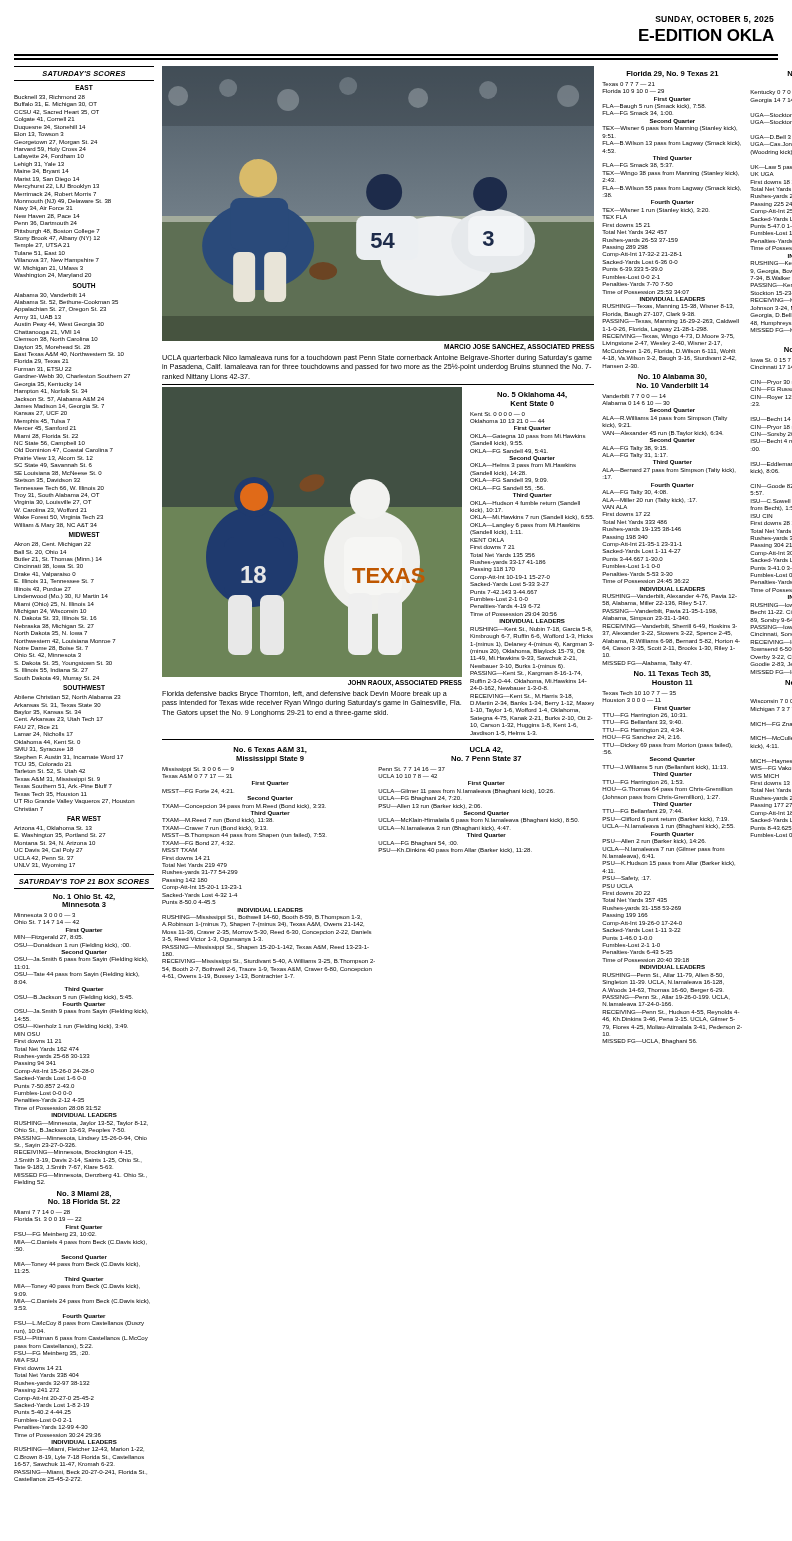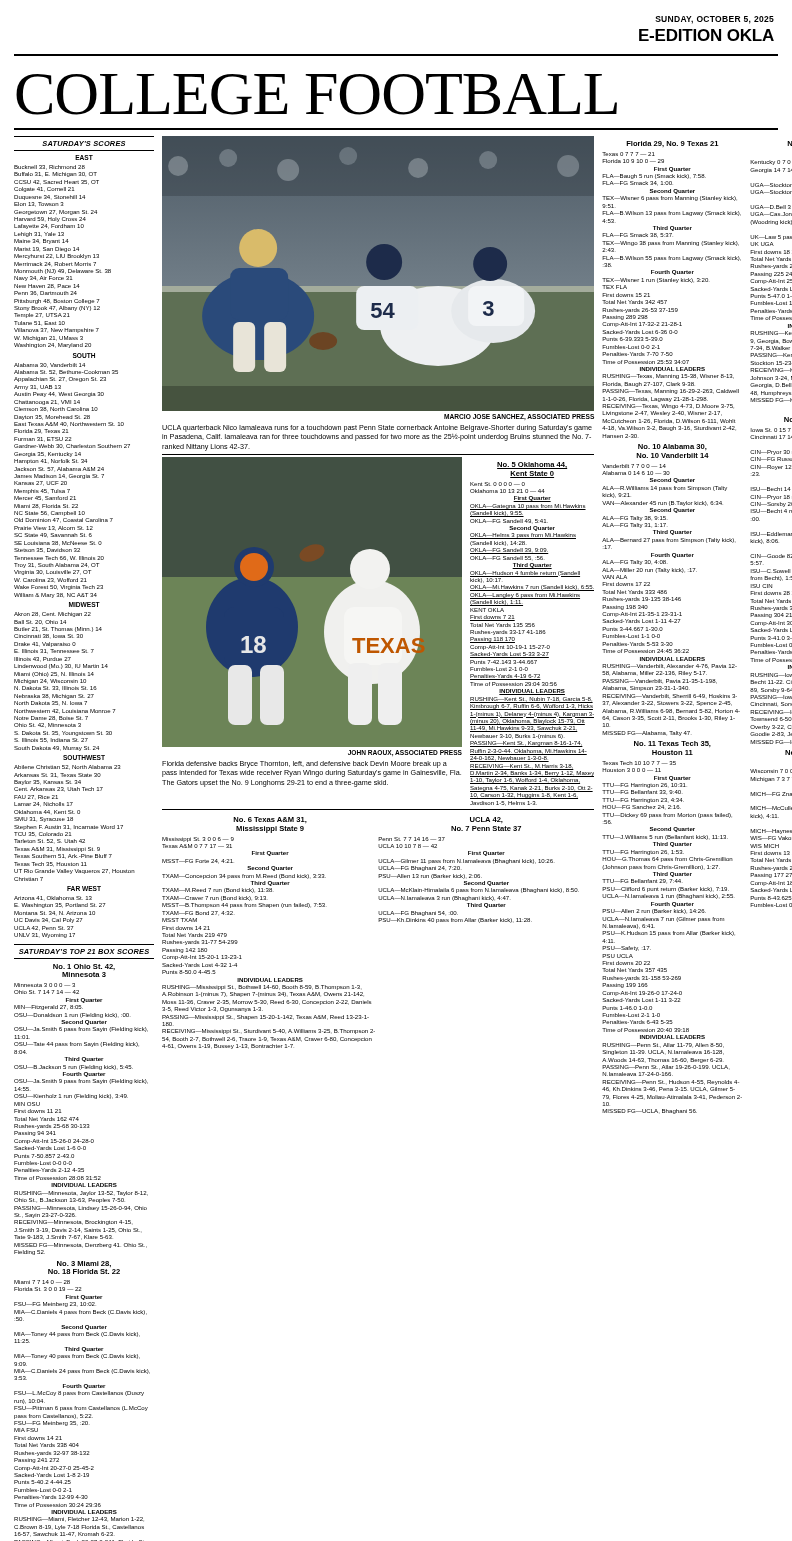--- a/index.html
+++ b/index.html
@@ -33,21 +33,20 @@
 <body>
 
 <div class="page">
 
   <div class="masthead">
     <div class="date">SUNDAY, OCTOBER 5, 2025</div>
     <div class="edition">E-EDITION OKLA</div>
   </div>
 
   <div class="rule-top"></div>
-  <div class="title">COLLEGE FOOTBALL</div>
   <div class="rule-under"></div>
 
   <div class="cols">
 
     <div class="col-left">
       <div class="sechead">SATURDAY'S SCORES</div>
       <div id="left-groups" class="agate">
           <div class="subhead">EAST</div>
           <div class="" style="white-space: normal;">Bucknell 33, Richmond 28</div>
           <div class="" style="white-space: normal;">Buffalo 31, E. Michigan 30, OT</div>
@@ -306,21 +305,21 @@
                 <text x="190" y="196" font-family="Liberation Sans, sans-serif" font-size="22" fill="#bf5700" font-weight="bold">TEXAS</text>
                 <rect x="186" y="206" width="24" height="62" rx="7" fill="#efefef"></rect>
                 <rect x="216" y="206" width="24" height="62" rx="7" fill="#efefef"></rect>
               </g>
               <ellipse cx="150" cy="96" rx="13" ry="8" fill="#7a4a24" transform="rotate(-20 150 96)"></ellipse>
             </svg>
           </div>
           <div class="credit">JOHN RAOUX, ASSOCIATED PRESS</div>
           <div class="cap">Florida defensive backs Bryce Thornton, left, and defensive back Devin Moore break up a pass intended for Texas wide receiver Ryan Wingo during Saturday's game in Gainesville, Fla. The Gators upset the No. 9 Longhorns 29-21 to end a three-game skid.</div>
         </div>
-        <div style="flex:1 1 auto;min-width:0;text-decoration:underline;">
+        <div style="flex:1 1 auto;min-width:0;">
           <div id="mid-boxes-top">
               <div>
                 <div class="bhead">No. 5 Oklahoma 44,<br>Kent State 0</div>
                 <div class="agate">
                   <div class="">Kent St.    0  0  0  0  —  0</div>
                   <div class="">Oklahoma  10  13  21  0  —  44</div>
                   <div class="" style="font-weight: bold; text-align: center;">First Quarter</div>
                   <div class="" style="white-space: normal;">OKLA—Gategna 10 pass from Mi.Hawkins (Sandell kick), 9:55.</div>
                   <div class="">OKLA—FG Sandell 49, 5:41.</div>
                   <div class="" style="font-weight: bold; text-align: center;">Second Quarter</div>

